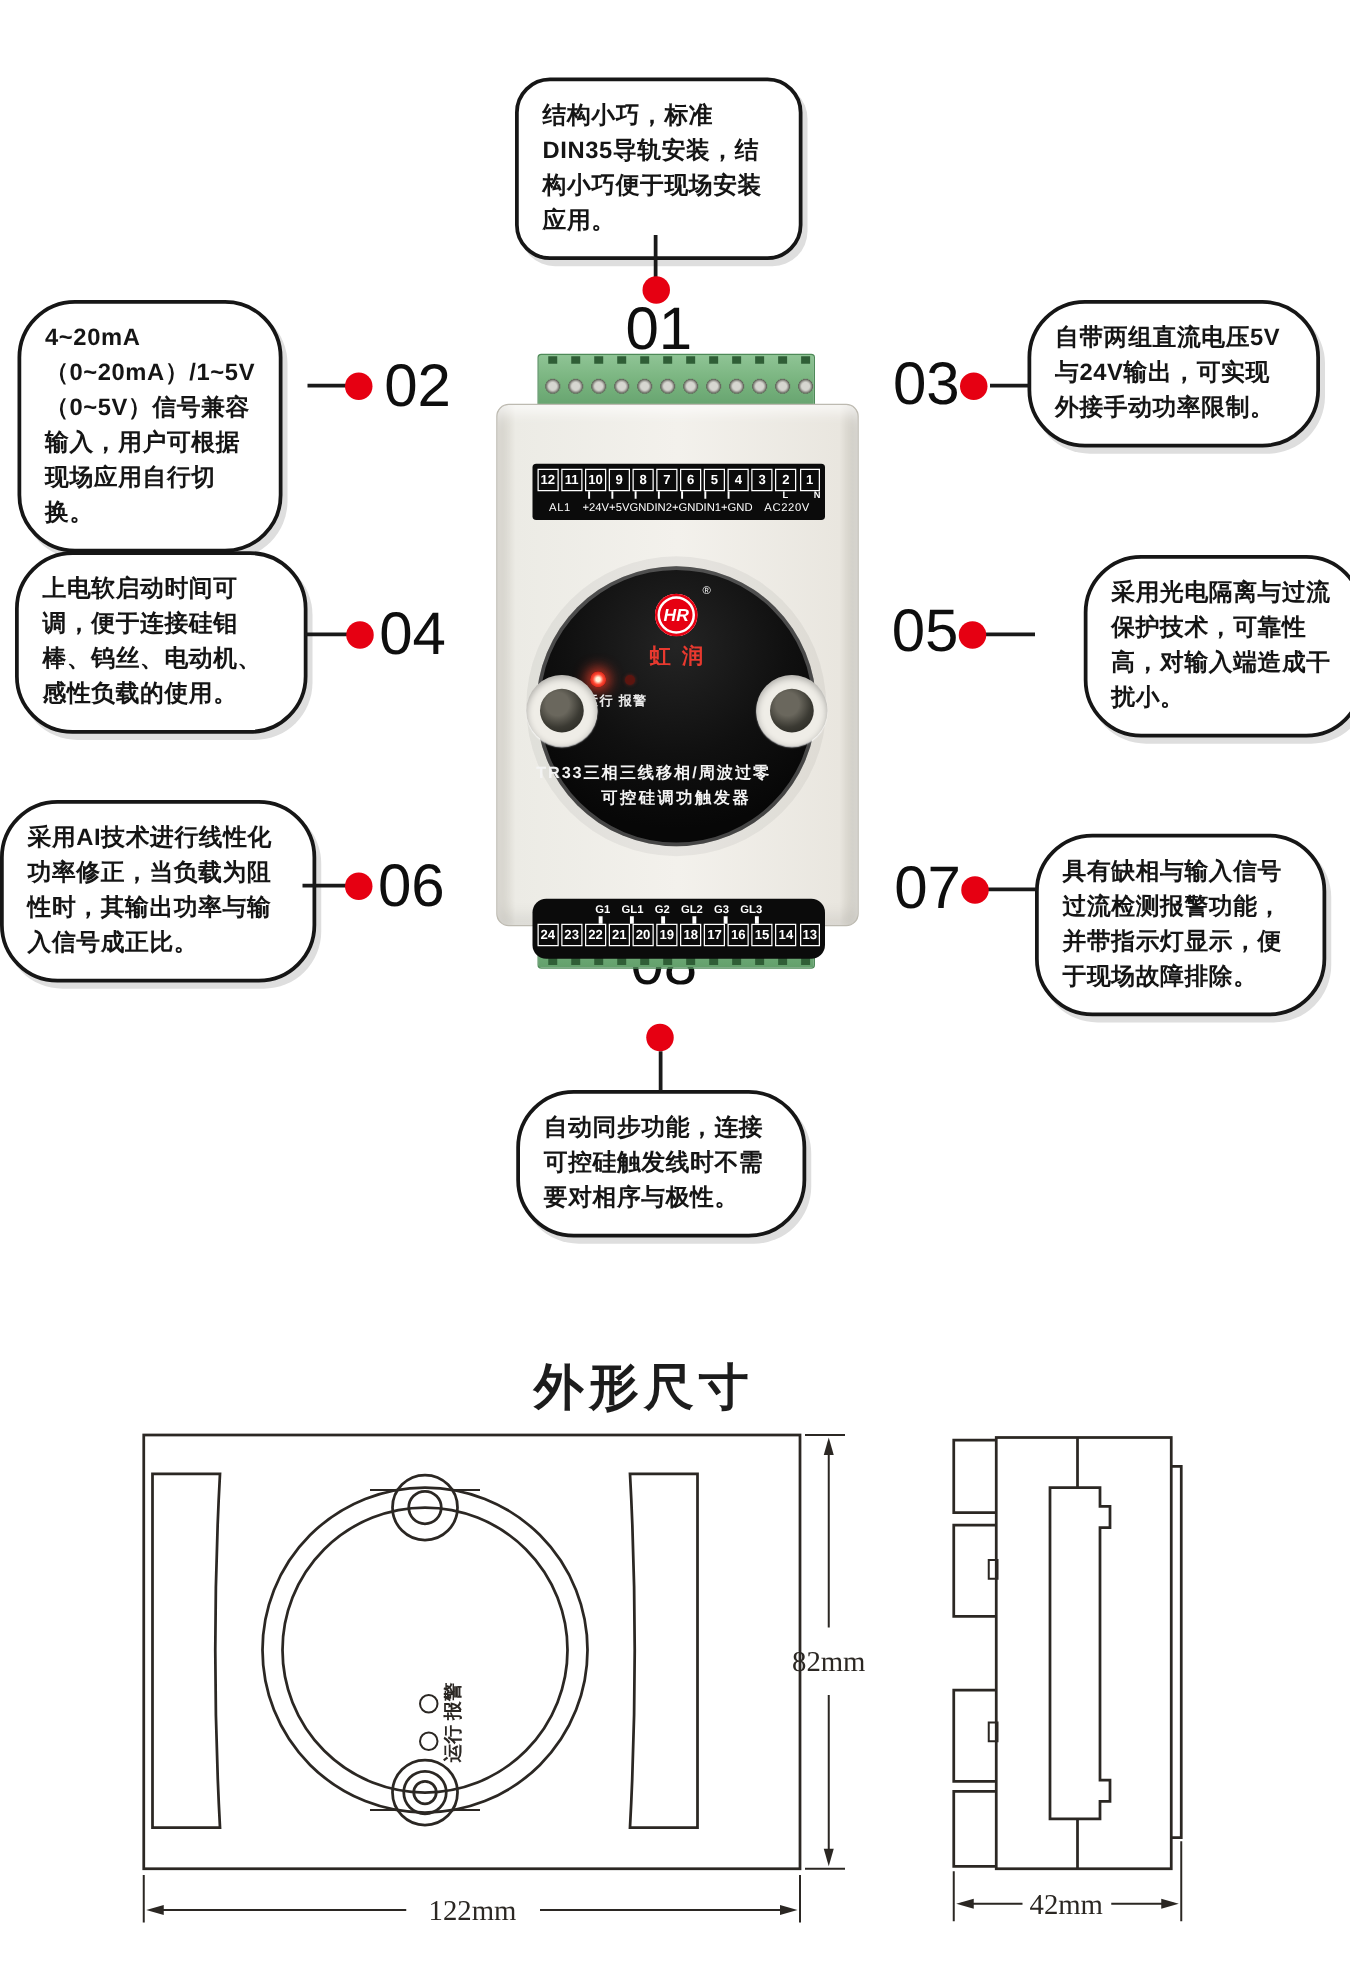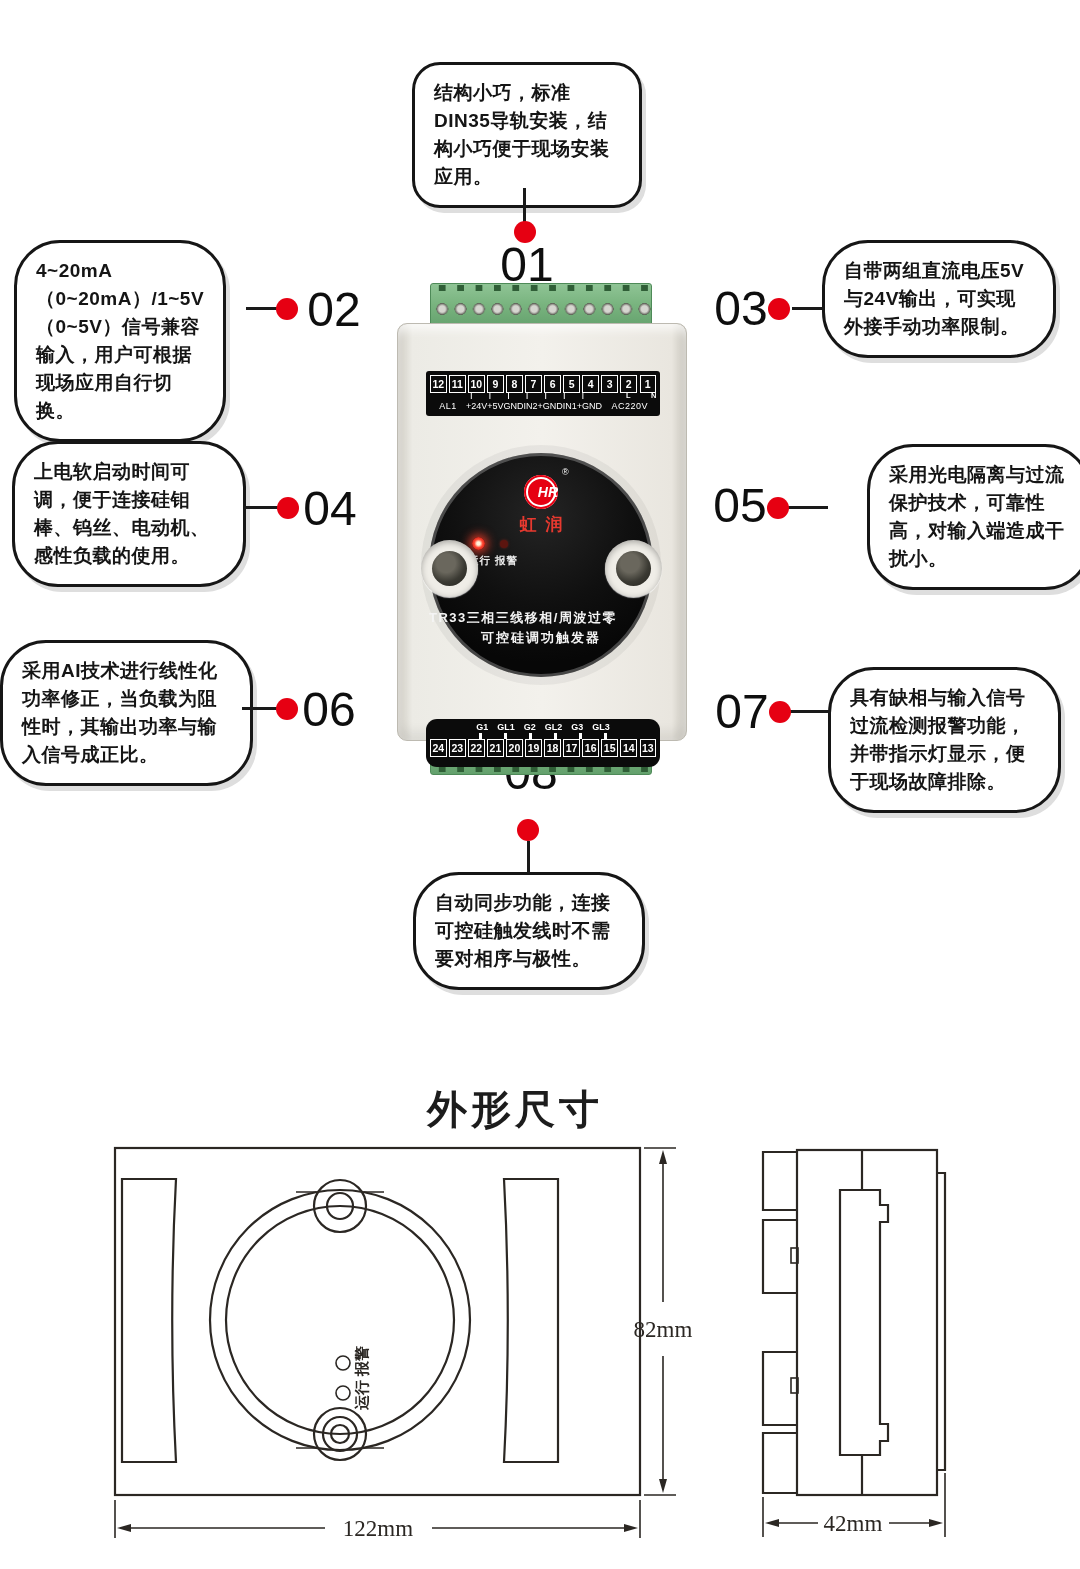--- a/index.html
+++ b/index.html
@@ -65,21 +65,21 @@
   .sig-al1{width:36px;text-align:center;letter-spacing:.5px;}
   .sig-mid{width:132px;display:flex;justify-content:space-between;margin-left:0px;}
   .sig-ac{margin-left:auto;margin-right:8px;letter-spacing:.5px;}
   .gate-row{display:flex;justify-content:center;gap:9px;color:#fff;font-size:9px;font-weight:700;height:11px;}
   .ticks-gates{left:50%;width:150px;transform:translateX(-50%);background-size:25px 6px;}
   .face-circle{position:absolute;left:31px;top:129px;width:224px;height:224px;border-radius:50%;z-index:3;
         background:radial-gradient(circle at 50% 28%,#242424 0%,#101010 45%,#070707 75%);
         box-shadow:0 0 0 8px rgba(0,0,0,.05),0 0 0 3px rgba(255,255,255,.25) inset;}
   .logo{position:absolute;left:95px;top:22px;width:34px;height:34px;border-radius:50%;background:#e60012;
         box-shadow:inset 0 0 0 2px #e60012, inset 0 0 0 4px #ffffff;
-        color:#fff;font-weight:700;font-style:italic;font-size:14px;line-height:34px;text-align:right;}
+        color:#fff;font-weight:700;font-style:italic;font-size:14px;line-height:34px;text-align:center;}
   .logo-reg{position:absolute;left:133px;top:14px;color:#fff;font-size:9px;}
   .brand{position:absolute;left:0;top:60px;width:100%;text-align:center;color:#e8392f;
          font-size:17px;font-weight:700;letter-spacing:9px;text-indent:9px;}
   .led-run{position:absolute;left:43px;top:84px;width:13px;height:13px;border-radius:50%;
            background:radial-gradient(circle,#fff3da 0 18%,#ff4a35 45%,#cf1d12 75%);
            box-shadow:0 0 10px 3px rgba(255,64,42,.8);}
   .led-alm{position:absolute;left:71px;top:87px;width:8px;height:8px;border-radius:50%;
            background:#5c150f;box-shadow:0 0 3px rgba(180,40,30,.5);}
   .led-labels{position:absolute;left:22px;top:101px;width:84px;text-align:center;color:#ececec;
               font-size:10.5px;font-weight:700;letter-spacing:1px;}

